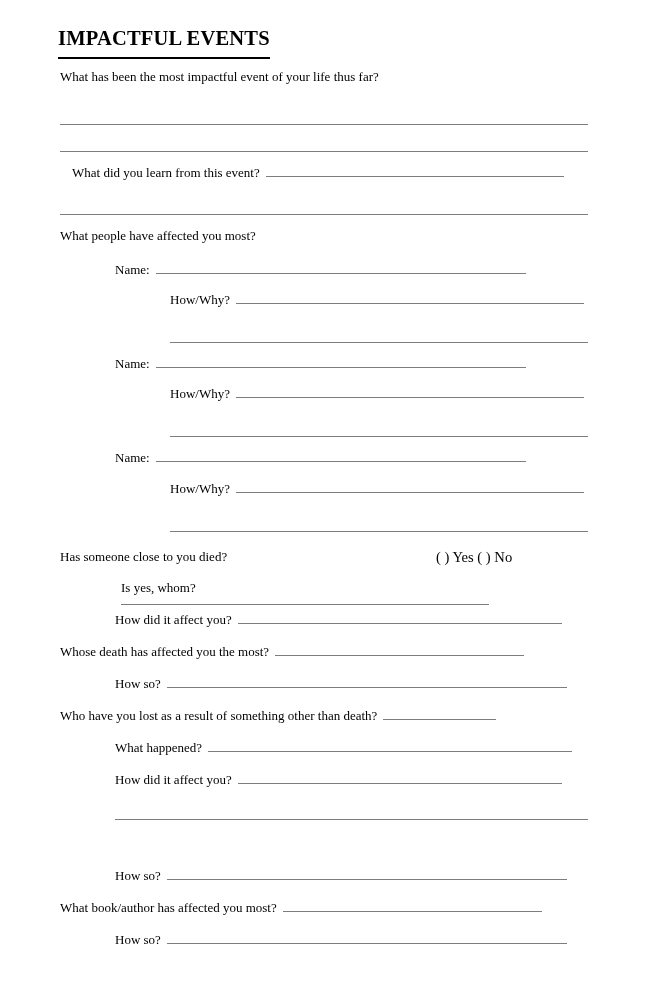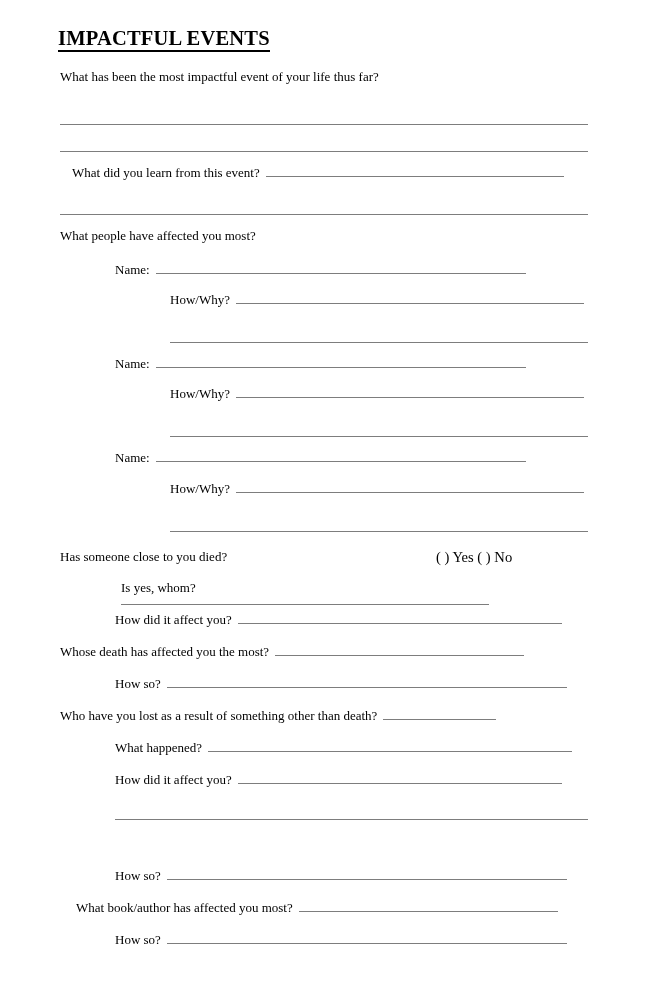--- a/index.html
+++ b/index.html
@@ -30,21 +30,21 @@
   .doc-title {
     position: absolute;
     left: 58px;
     top: 28px;
     font-size: 20.5px;
     font-weight: bold;
     letter-spacing: 0.2px;
     line-height: 1;
     white-space: nowrap;
     border-bottom: 2px solid #000;
-    padding-bottom: 1px;
+    padding-bottom: 8px;
   }
 
   
   .row {
     position: absolute;
     display: flex;
     align-items: baseline;
     font-size: 13px;
     line-height: 1.05;
     white-space: nowrap;
@@ -168,21 +168,21 @@
     <span class="label">How did it affect you?</span>
     <span class="fill" style="width:324px;"></span>
   </div>
   <div class="rule" style="left:115px; top:819px; width:473px;"></div>
 
   <div class="row" style="left:115px; top:869px;">
     <span class="label">How so?</span>
     <span class="fill" style="width:400px;"></span>
   </div>
 
-  <div class="row" style="left:76px; top:901px;">
+  <div class="row" style="left:60px; top:901px;">
     <span class="label">What book/author has affected you most?</span>
     <span class="fill" style="width:259px;"></span>
   </div>
   <div class="row" style="left:115px; top:933px;">
     <span class="label">How so?</span>
     <span class="fill" style="width:400px;"></span>
   </div>
 
 </div>
 

